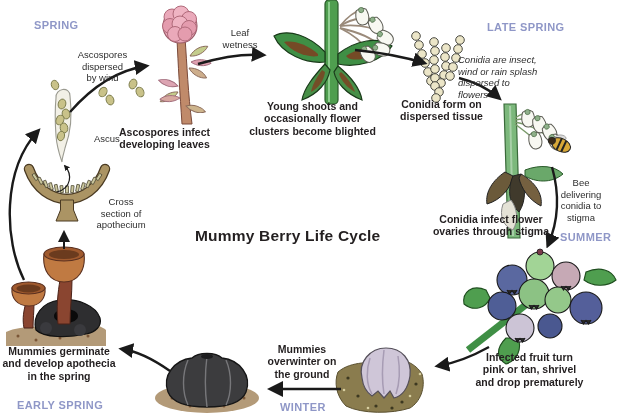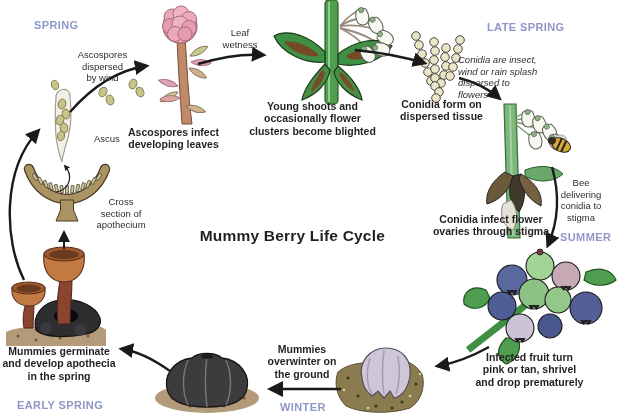--- a/index.html
+++ b/index.html
@@ -17,21 +17,21 @@
   }
   .caption{
     color:var(--cap);font-weight:bold;font-size:10.5px;line-height:1.18;text-align:center;
   }
   .note{
     color:var(--note);font-size:9.5px;line-height:1.22;text-align:center;
   }
   .note.right{text-align:left;font-style:italic;}
   .note.left{text-align:left;}
   .title{
-    color:var(--cap);font-weight:bold;font-size:15.5px;text-align:right;letter-spacing:.2px;
+    color:var(--cap);font-weight:bold;font-size:15.5px;text-align:left;letter-spacing:.2px;
   }
   .arrow{stroke:var(--arrow);fill:none;}
   .ahead{fill:var(--arrow);}
 </style>
 </head>
 <body>
 
 <div class="stage">
 
 <svg width="620" height="417" viewBox="0 0 620 417">
@@ -287,21 +287,21 @@
 flowers</div>
   <div class="txt note" style="left:550px;top:177px;width:62px;">Bee
 delivering
 conidia to
 stigma</div>
   <div class="txt note left" style="left:66px;top:133px;padding-left:28px;">Ascus</div>
   <div class="txt note" style="left:92px;top:196px;width:58px;">Cross
 section of
 apothecium</div>
 
-  <div class="txt caption" style="left:121px;top:126px;width:105px;text-align:center;">Ascospores infect
+  <div class="txt caption" style="left:112px;top:126px;width:105px;text-align:center;">Ascospores infect
 developing leaves</div>
   <div class="txt caption" style="left:245px;top:100px;width:135px;">Young shoots and
 occasionally flower
 clusters become blighted</div>
   <div class="txt caption" style="left:394px;top:98px;width:95px;">Conidia form on
 dispersed tissue</div>
   <div class="txt caption" style="left:430px;top:213px;width:122px;">Conidia infect flower
 ovaries through stigma</div>
   <div class="txt caption" style="left:262px;top:343px;width:80px;">Mummies
 overwinter on

